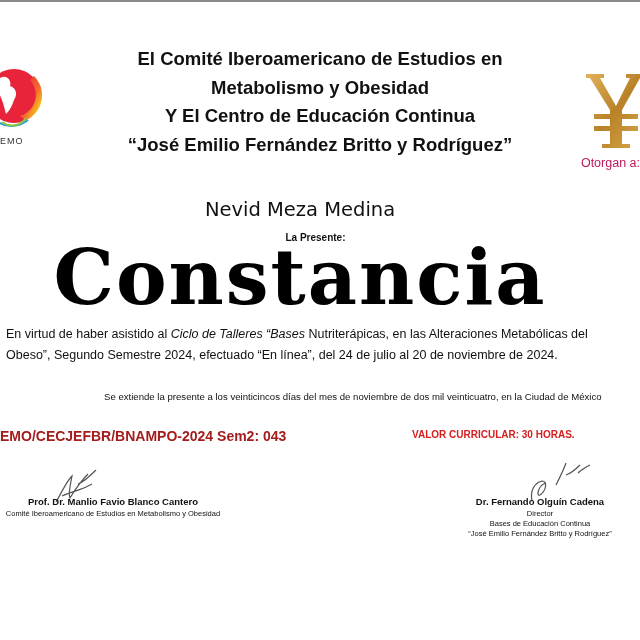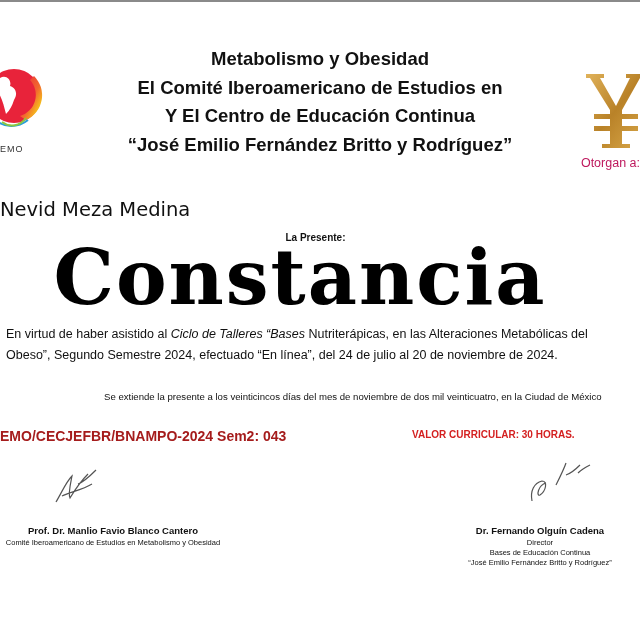--- a/index.html
+++ b/index.html
@@ -1,44 +1,44 @@
 <!DOCTYPE html>
 <html><head>
   <meta charset="utf-8">
   <style>
     * { margin: 0; padding: 0; box-sizing: border-box; }
     html, body { width: 640px; height: 640px; background: #ffffff; overflow: hidden; }
     body { position: relative; font-family: "DejaVu Sans", "Liberation Sans", sans-serif; color: #111; }
     .top-rule { position: absolute; left: 0; top: 0; width: 640px; height: 2px; background: #8a8a8a; }
 
     .logo-left { position: absolute; left: -14px; top: 58px; width: 60px; height: 90px; }
-    .logo-left-caption { position: absolute; left: 0; top: 136px; font-size: 9px; letter-spacing: 1px; color: #333; font-family: "Liberation Sans", sans-serif; margin-top: 8px; }
+    .logo-left-caption { position: absolute; left: 0; top: 136px; font-size: 9px; letter-spacing: 1px; color: #333; font-family: "Liberation Sans", sans-serif; }
     .logo-right { position: absolute; left: 580px; top: 64px; width: 70px; height: 90px; }
 
     .header-block { position: absolute; left: 90px; top: 45px; width: 460px; text-align: center; }
     .header-line { font-family: "Liberation Sans", sans-serif; font-weight: bold; font-size: 18.5px; line-height: 28.5px; color: #111; white-space: nowrap; }
     .otorgan { position: absolute; left: 0; width: 640px; top: 156px; text-align: right; font-family: "Liberation Sans", sans-serif; font-size: 12.5px; color: #be185d; }
 
-    .recipient { position: absolute; left: 0; width: 600px; top: 198px; font-family: "DejaVu Sans", sans-serif; font-size: 19.5px; color: #111; }
+    .recipient { position: absolute; left: 0; width: 600px; top: 198px; text-align: center; font-family: "DejaVu Sans", sans-serif; font-size: 19.5px; color: #111; }
     .la-presente { position: absolute; left: 0; width: 606px; top: 232px; text-align: center; font-family: "Liberation Sans", sans-serif; font-weight: bold; font-size: 10px; color: #111; padding-left: 25px; }
     .title-constancia { position: absolute; left: 0; width: 600px; top: 232px; text-align: center; font-family: "DejaVu Serif", serif; font-weight: bold; font-size: 76px; letter-spacing: 2px; color: #000; line-height: 90px; transform: scaleY(1.02); }
 
     .body-text { position: absolute; left: 6px; top: 324px; width: 640px; font-family: "Liberation Sans", sans-serif; font-size: 12.5px; line-height: 21px; color: #111; white-space: nowrap; }
     .body-text b { font-weight: normal; }
     .body-text i { font-style: italic; }
 
     .date-line { position: absolute; left: 104px; top: 391px; font-family: "Liberation Sans", sans-serif; font-size: 9.6px; color: #111; white-space: nowrap; }
 
     .folio { position: absolute; left: 0; top: 428px; font-family: "Liberation Sans", sans-serif; font-weight: bold; font-size: 14px; color: #a51c1c; white-space: nowrap; }
     .valor { position: absolute; left: 412px; top: 429px; font-family: "Liberation Sans", sans-serif; font-weight: bold; font-size: 10px; color: #d42020; white-space: nowrap; }
 
     .sig-block { position: absolute; text-align: center; font-family: "Liberation Sans", sans-serif; color: #111; }
     .sig-left { left: 0; top: 495px; width: 226px; }
     .sig-right { left: 440px; top: 495px; width: 200px; }
-    .sig-name { font-weight: bold; font-size: 9.5px; line-height: 14px; white-space: nowrap; margin-top: 29px; }
+    .sig-name { font-weight: bold; font-size: 9.5px; line-height: 14px; white-space: nowrap; }
     .sig-role { font-size: 7.5px; line-height: 10px; white-space: nowrap; }
     .signature { position: absolute; }
   </style>
 </head>
 <body>
 
 <div class="top-rule"></div>
 
 <svg class="logo-left" viewBox="0 0 60 90">
   <defs>
@@ -62,22 +62,22 @@
     <linearGradient id="gold" x1="0" y1="0" x2="1" y2="1">
       <stop offset="0" stop-color="#e0b25a"></stop>
       <stop offset="0.5" stop-color="#b98228"></stop>
       <stop offset="1" stop-color="#d9a84a"></stop>
     </linearGradient>
   </defs>
   <path d="M6 10 L24 10 L24 14 L20 14 L36 42 L50 14 L46 14 L46 10 L64 10 L64 14 L60 14 L42 46 L42 50 L58 50 L58 55 L42 55 L42 62 L58 62 L58 67 L42 67 L42 80 L50 80 L50 84 L22 84 L22 80 L30 80 L30 67 L14 67 L14 62 L30 62 L30 55 L14 55 L14 50 L30 50 L30 46 L10 14 L6 14 Z" fill="url(#gold)"></path>
 </svg>
 
 <div class="header-block">
+  <div class="header-line">El Comité Iberoamericano de Estudios en</div>
   <div class="header-line">Metabolismo y Obesidad</div>
-  <div class="header-line">El Comité Iberoamericano de Estudios en</div>
   <div class="header-line">Y El Centro de Educación Continua</div>
   <div class="header-line">“José Emilio Fernández Britto y Rodríguez”</div>
 </div>
 <div class="otorgan">Otorgan a:</div>
 
 <div class="recipient">Nevid Meza Medina</div>
 <div class="la-presente">La Presente:</div>
 <div class="title-constancia">Constancia</div>
 
 <div class="body-text">

